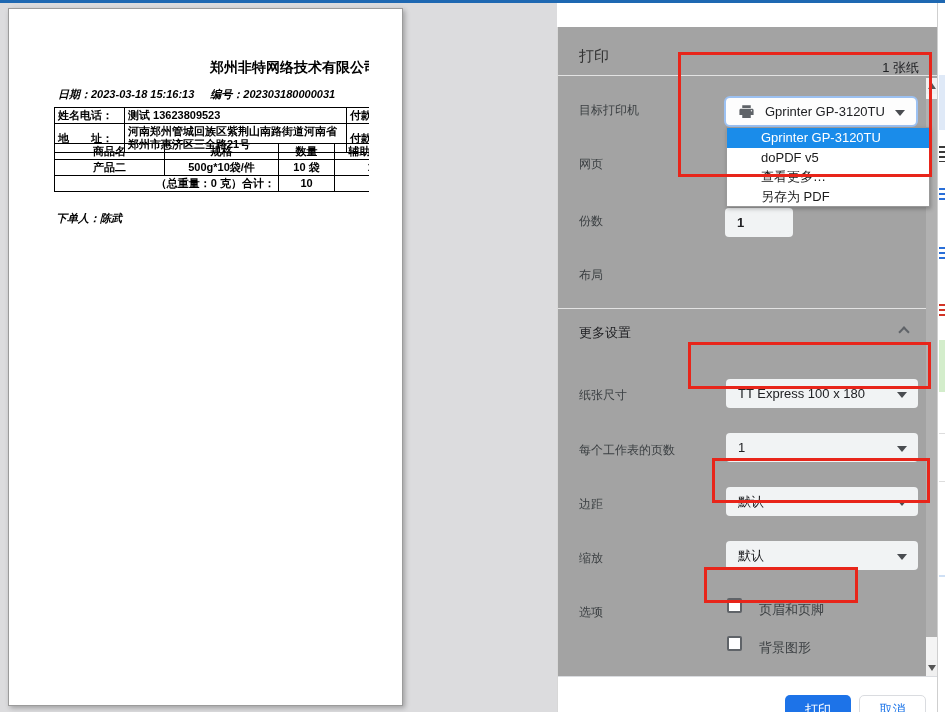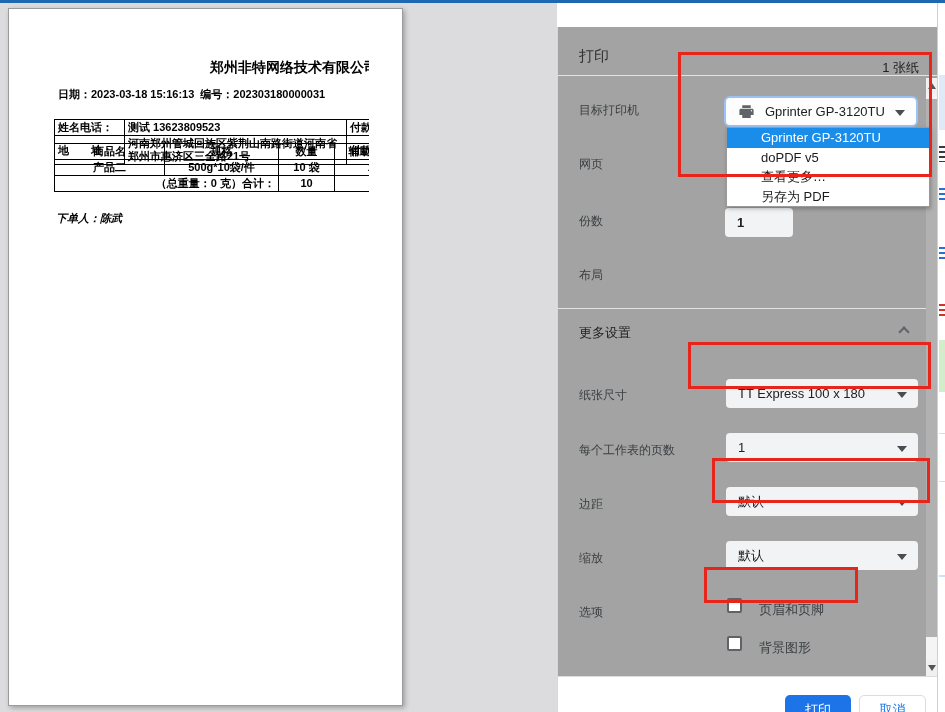--- a/index.html
+++ b/index.html
@@ -10,25 +10,25 @@
   
   #topbar { position:absolute; left:0; top:0; width:945px; height:3px; background:#1e68b2; }
 
   
   #preview { position:absolute; left:0; top:3px; width:557px; height:709px; background:#dcdcde; }
   #paper { position:absolute; left:8px; top:5px; width:395px; height:698px; background:#fff;
            border:1px solid #9b9b9b; box-shadow:2px 2px 5px rgba(0,0,0,.28); }
   #doc-clip { position:absolute; left:45px; top:50px; width:315px; height:620px; overflow:hidden; color:#000; }
   .doc-title { position:absolute; left:156px; top:0; white-space:nowrap; font-size:14px; font-weight:700; }
   .doc-meta { position:absolute; left:4px; top:28px; white-space:nowrap; font-size:11px; font-weight:700; }
-  .doc-meta span { margin-right:6px; }
+  .doc-meta span { margin-right:16px;font-style:italic; }
   table.doc { position:absolute; left:0; border-collapse:collapse; table-layout:fixed; width:352px;
               font-size:11px; font-weight:700; }
   table.doc td, table.doc th { border:1px solid #000; padding:1px 3px; line-height:13px; white-space:nowrap; overflow:hidden; }
-  #info-table { top:48px;margin-top:12px; }
+  #info-table { top:48px; }
   #info-table td.wrap { white-space:normal; }
   #prod-table { top:84px; }
   #prod-table td, #prod-table th { text-align:center; }
   .doc-orderer { position:absolute; left:2px; top:152px; font-size:11px; font-weight:700; white-space:nowrap;font-style:italic; }
 
   
   #dialog { position:absolute; left:557px; top:3px; width:380px; height:709px; background:#a3a3a3;
             border-left:1px solid #d8d8d8;margin-top:24px; }
   .dlg-title { position:absolute; left:21px; top:20px; font-size:15px; color:#333; }
   .dlg-sheets { position:absolute; right:18px; top:32px; font-size:13px; font-weight:400; color:#202124; }

